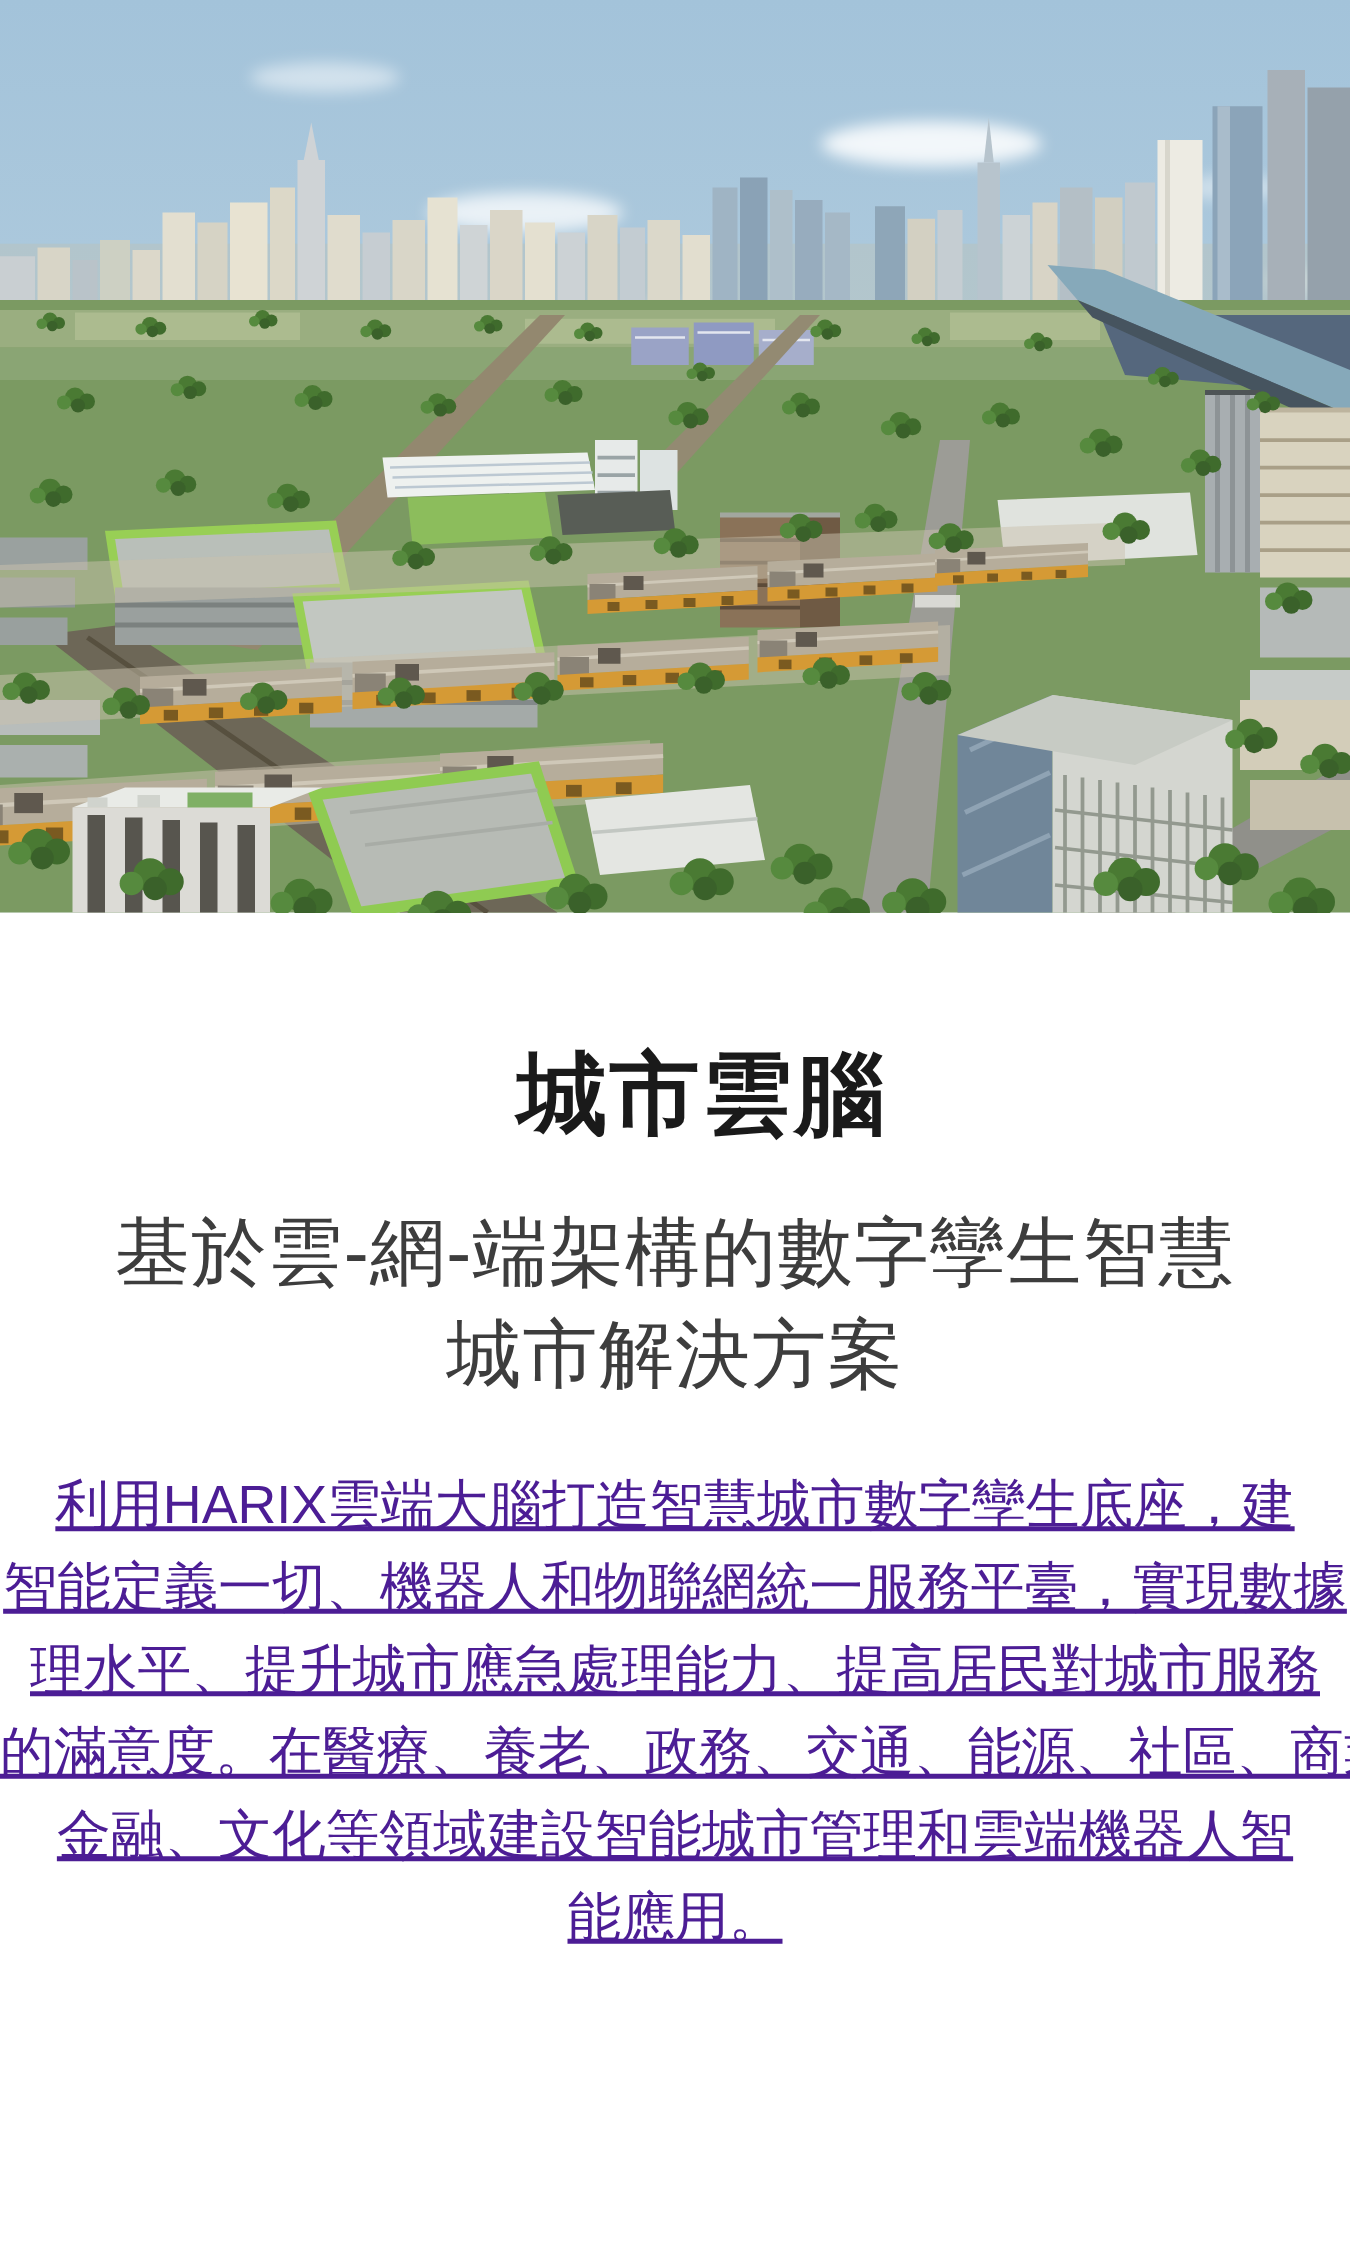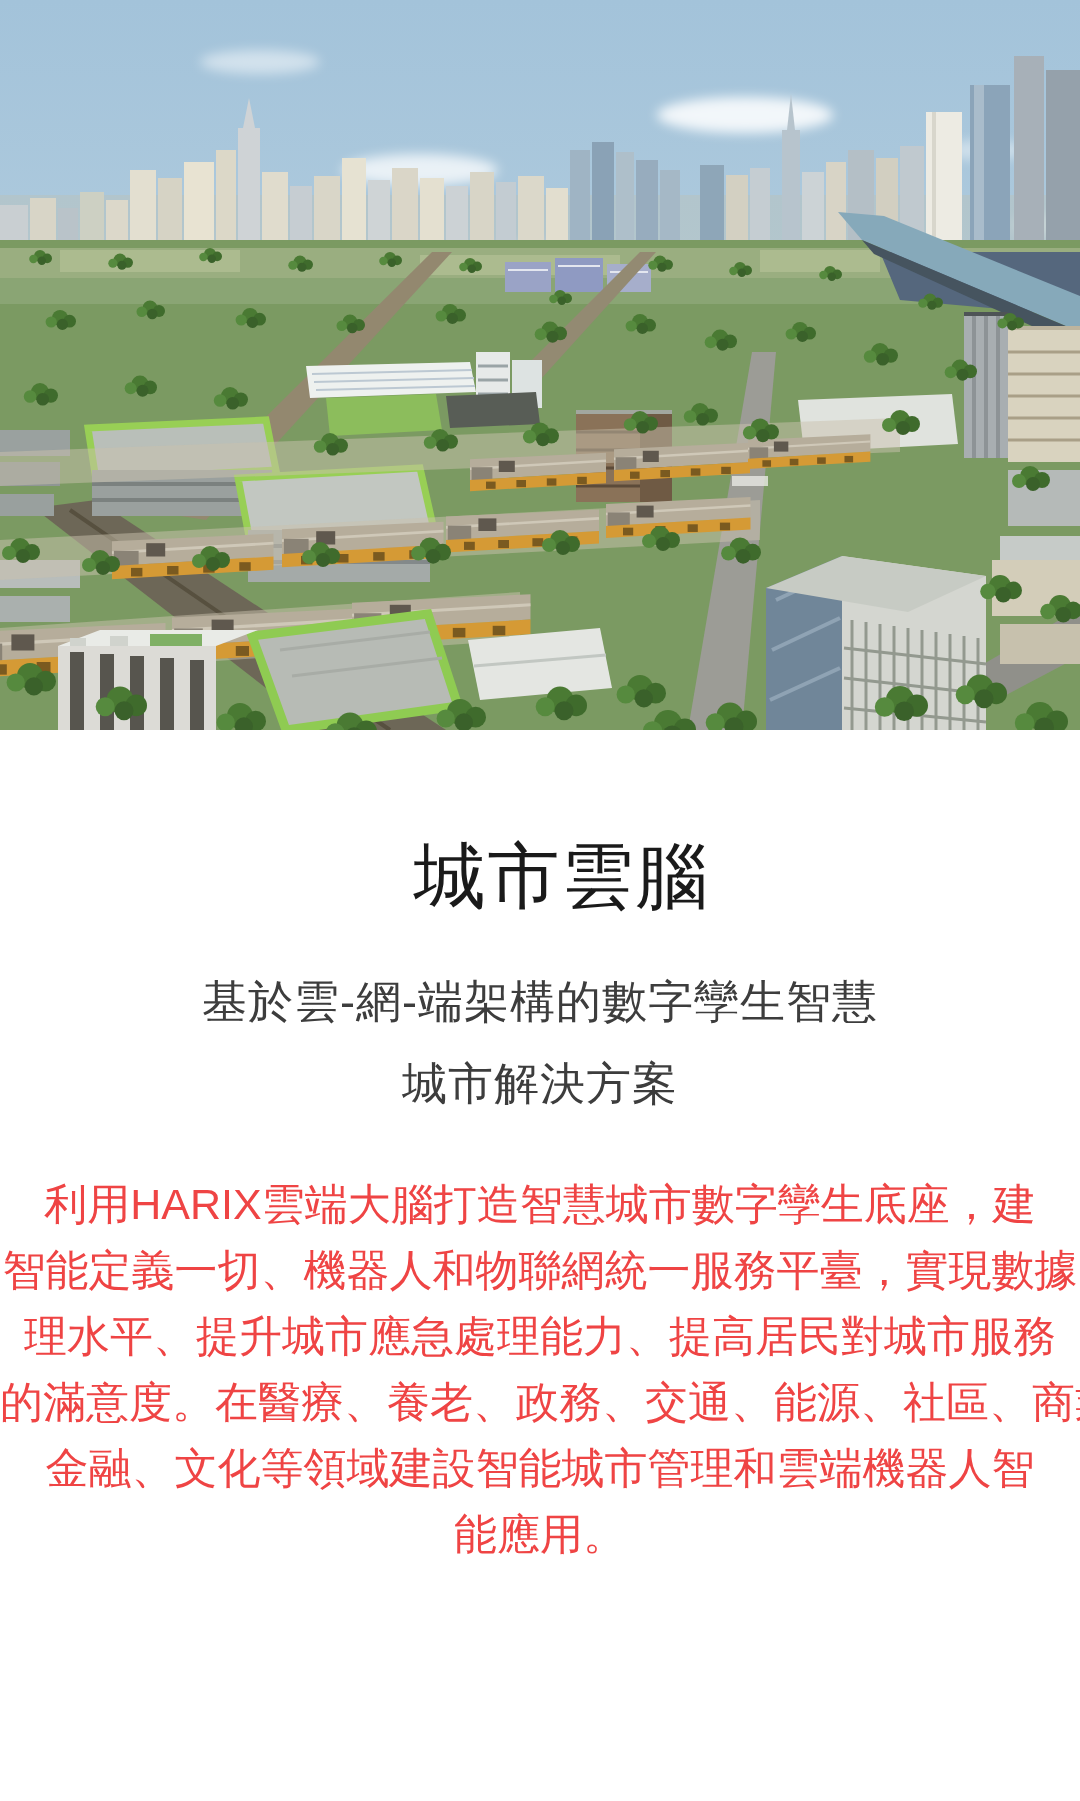--- a/index.html
+++ b/index.html
@@ -27,40 +27,41 @@
   }
   .hero svg { display: block; }
 
   .content {
     text-align: center;
   }
   .page-title {
     margin: 96px 0 0 0;
     font-size: 72px;
     line-height: 1.40;
-    font-weight: 400;
+    font-weight: 700;
     color: #1a1a1a;
     letter-spacing: 2px;
     padding-left: 43px;
   }
   .page-subtitle {
     margin: 34px 0 0 0;
-    font-size: 45px;
+    font-size: 60px;
     line-height: 82px;
     font-weight: 400;
     color: #3d3d3d;
     letter-spacing: 1px;
   }
   .subtitle-line { display: block; }
   .body-paragraph {
     margin: 46px 0 0 0;
     font-size: 43px;
     line-height: 66px;
     font-weight: 400;
-    color: #ef4444;
+    color: #4c1d95;
+    text-decoration: underline;
   }
   .body-line {
     white-space: nowrap;
   }
 </style>
 </head>
 <body>
 
 <div class="page">
 

